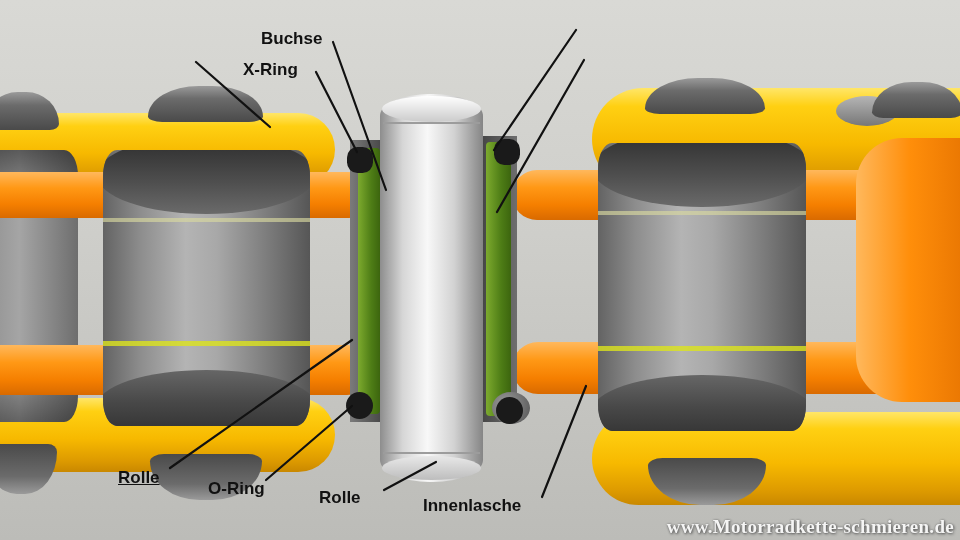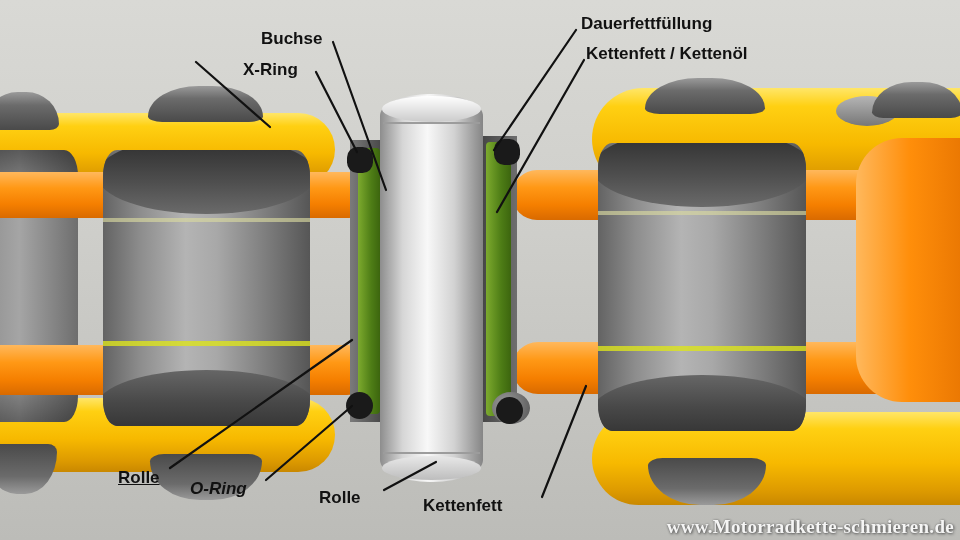--- a/index.html
+++ b/index.html
@@ -102,21 +102,21 @@
 
   
   .leaders { position:absolute; inset:0; z-index:9; pointer-events:none; }
   .label { position:absolute; z-index:10; font-weight:bold; font-size:17px; color:#111; white-space:nowrap; }
   .lbl-aussenlasche { left:68px;  top:50px; }
   .lbl-buchse       { left:261px; top:29px;text-align:center; }
   .lbl-xring        { left:243px; top:60px; }
   .lbl-dauerfett    { left:581px; top:14px; }
   .lbl-kettenfett   { left:586px; top:44px; }
   .lbl-rolle        { left:118px; top:468px;text-decoration:underline; }
-  .lbl-oring        { left:190px; top:479px;font-style:italic; }
+  .lbl-oring        { left:208px; top:479px; }
   .lbl-bolzen       { left:319px; top:488px; }
   .lbl-innenlasche  { left:423px; top:496px; }
 
   .watermark { position:absolute; right:6px; bottom:2px; z-index:10;
     font-family:"Liberation Serif", serif; font-weight:bold; font-size:19px;
     color:#fafafa; opacity:.92; letter-spacing:.3px;
     text-shadow: 1px 1px 3px rgba(70,70,70,.95), 0 0 2px rgba(100,100,100,.8); }
 </style>
 </head>
 <body>
@@ -184,21 +184,19 @@
       <line x1="584" y1="60" x2="497" y2="212"></line>
       <line x1="170" y1="468" x2="352" y2="340"></line>
       <line x1="266" y1="480" x2="352" y2="406"></line>
       <line x1="384" y1="490" x2="436" y2="462"></line>
       <line x1="542" y1="497" x2="586" y2="386"></line>
     </g>
   </svg>
 
   <div class="label lbl-buchse">Buchse</div>
   <div class="label lbl-xring">X-Ring</div>
-  <div class="label lbl-dauerfett">Dauerfettfüllung</div>
-  <div class="label lbl-kettenfett">Kettenfett / Kettenöl</div>
   <div class="label lbl-rolle">Rolle</div>
   <div class="label lbl-oring">O-Ring</div>
   <div class="label lbl-bolzen">Rolle</div>
-  <div class="label lbl-innenlasche">Kettenfett</div>
+  <div class="label lbl-innenlasche">Innenlasche</div>
 
   <div class="watermark">www.Motorradkette-schmieren.de</div>
 </div>
 
 </body></html>

